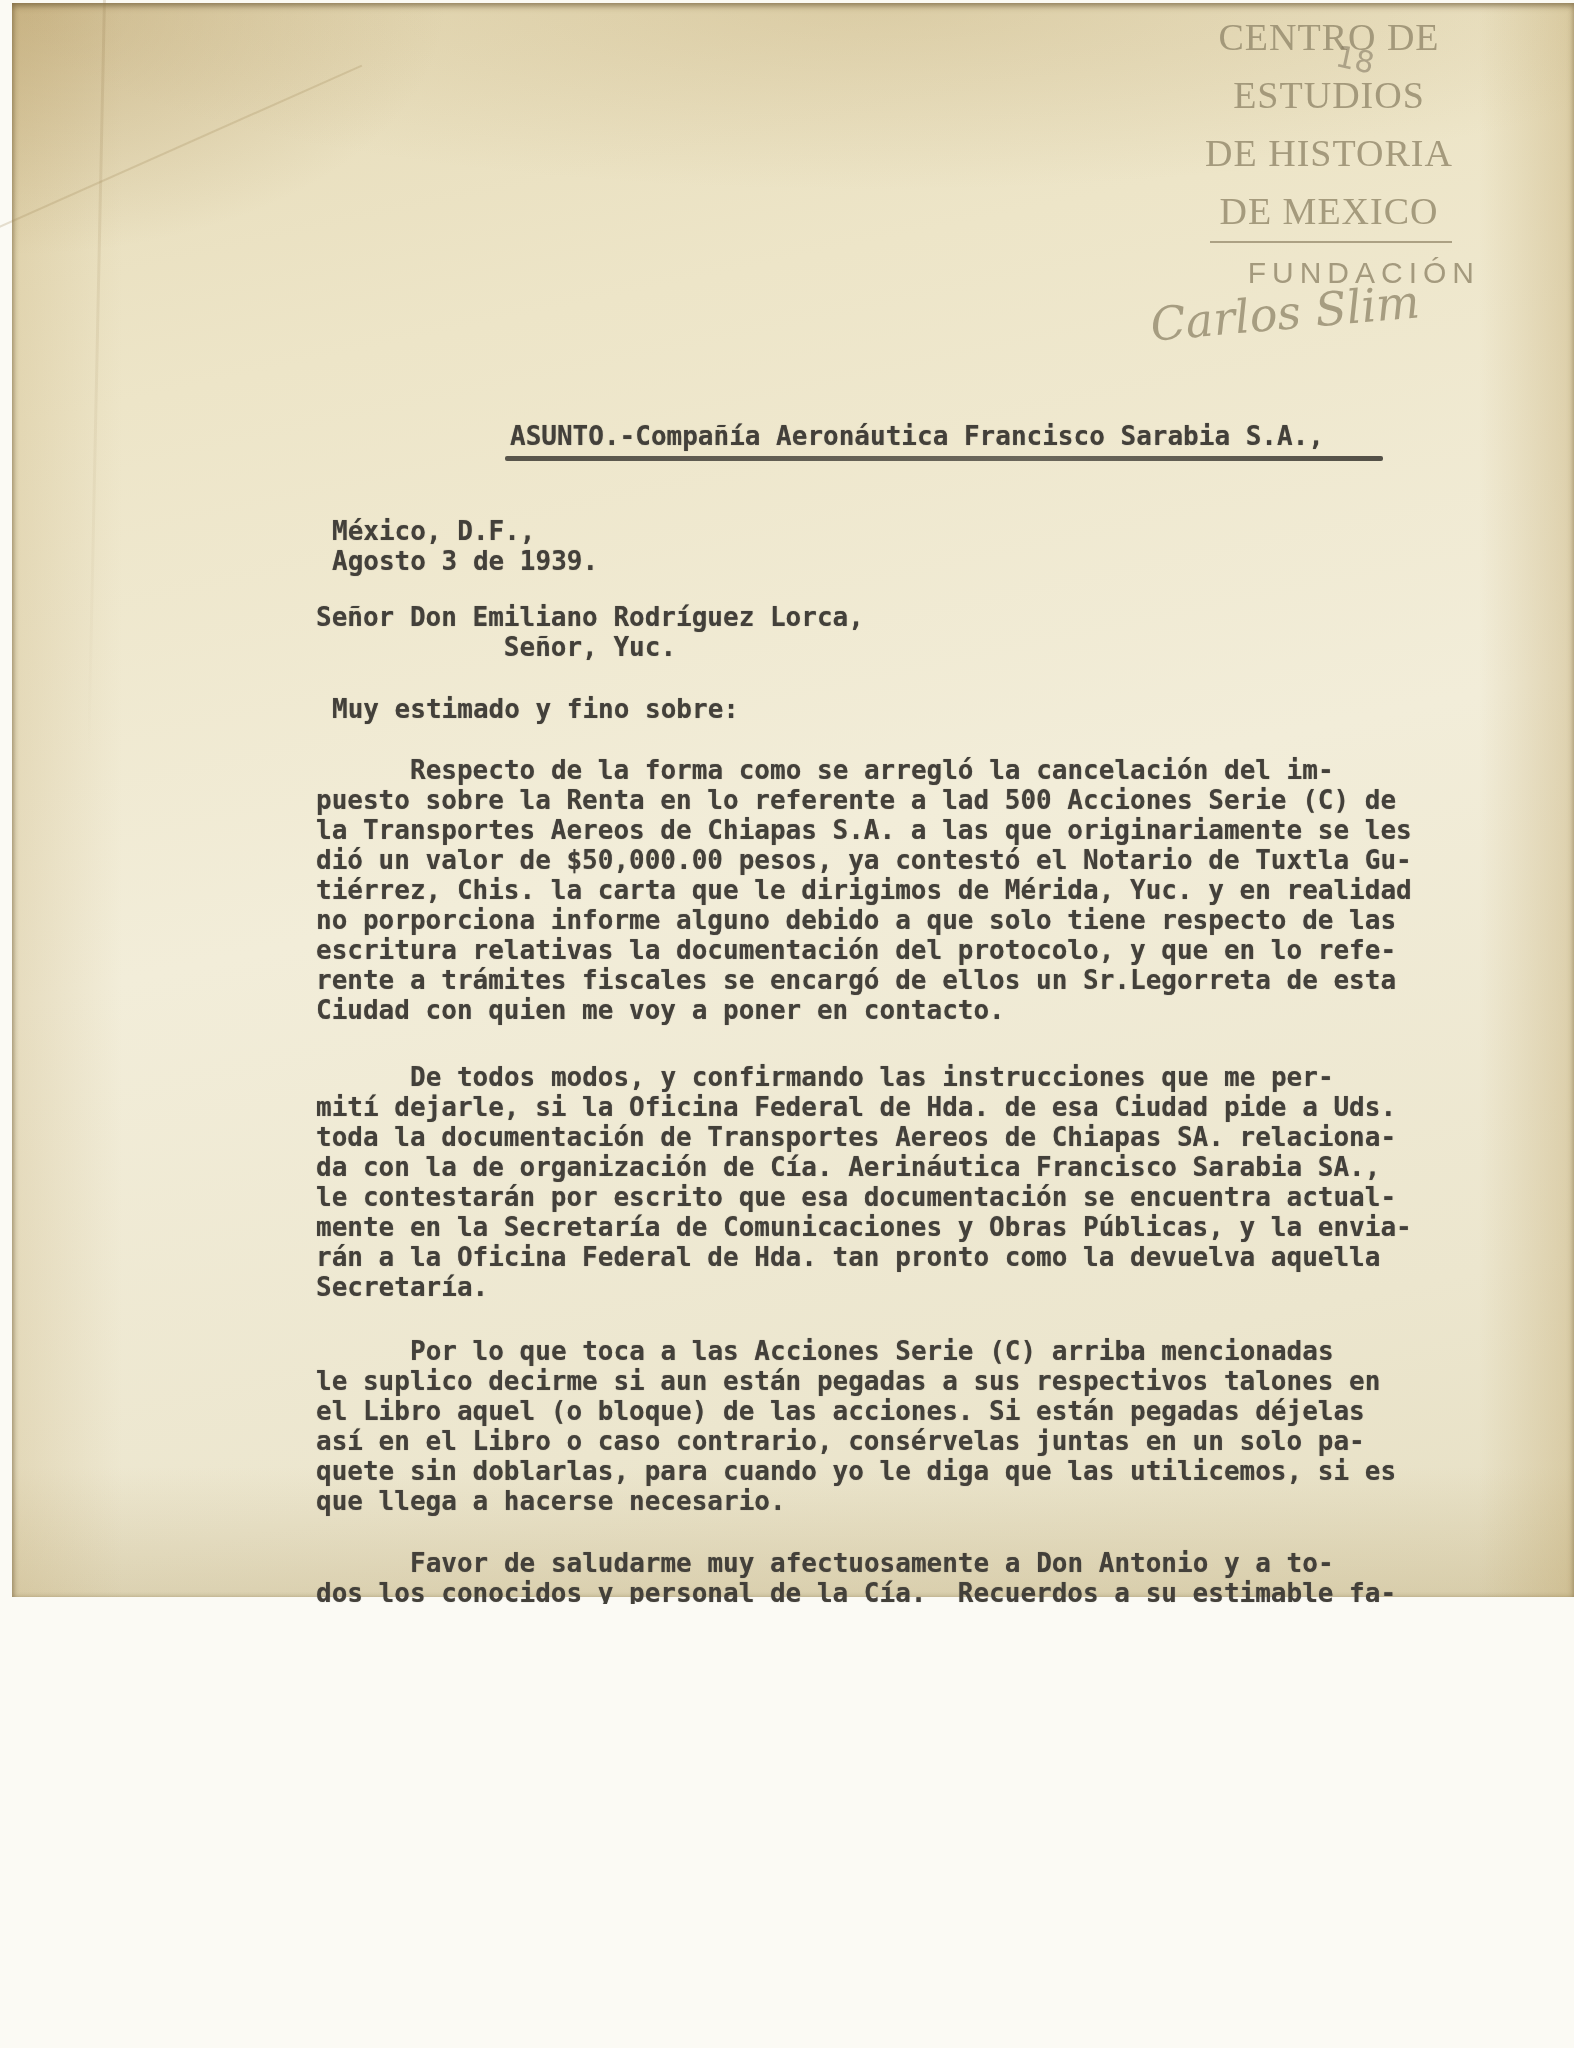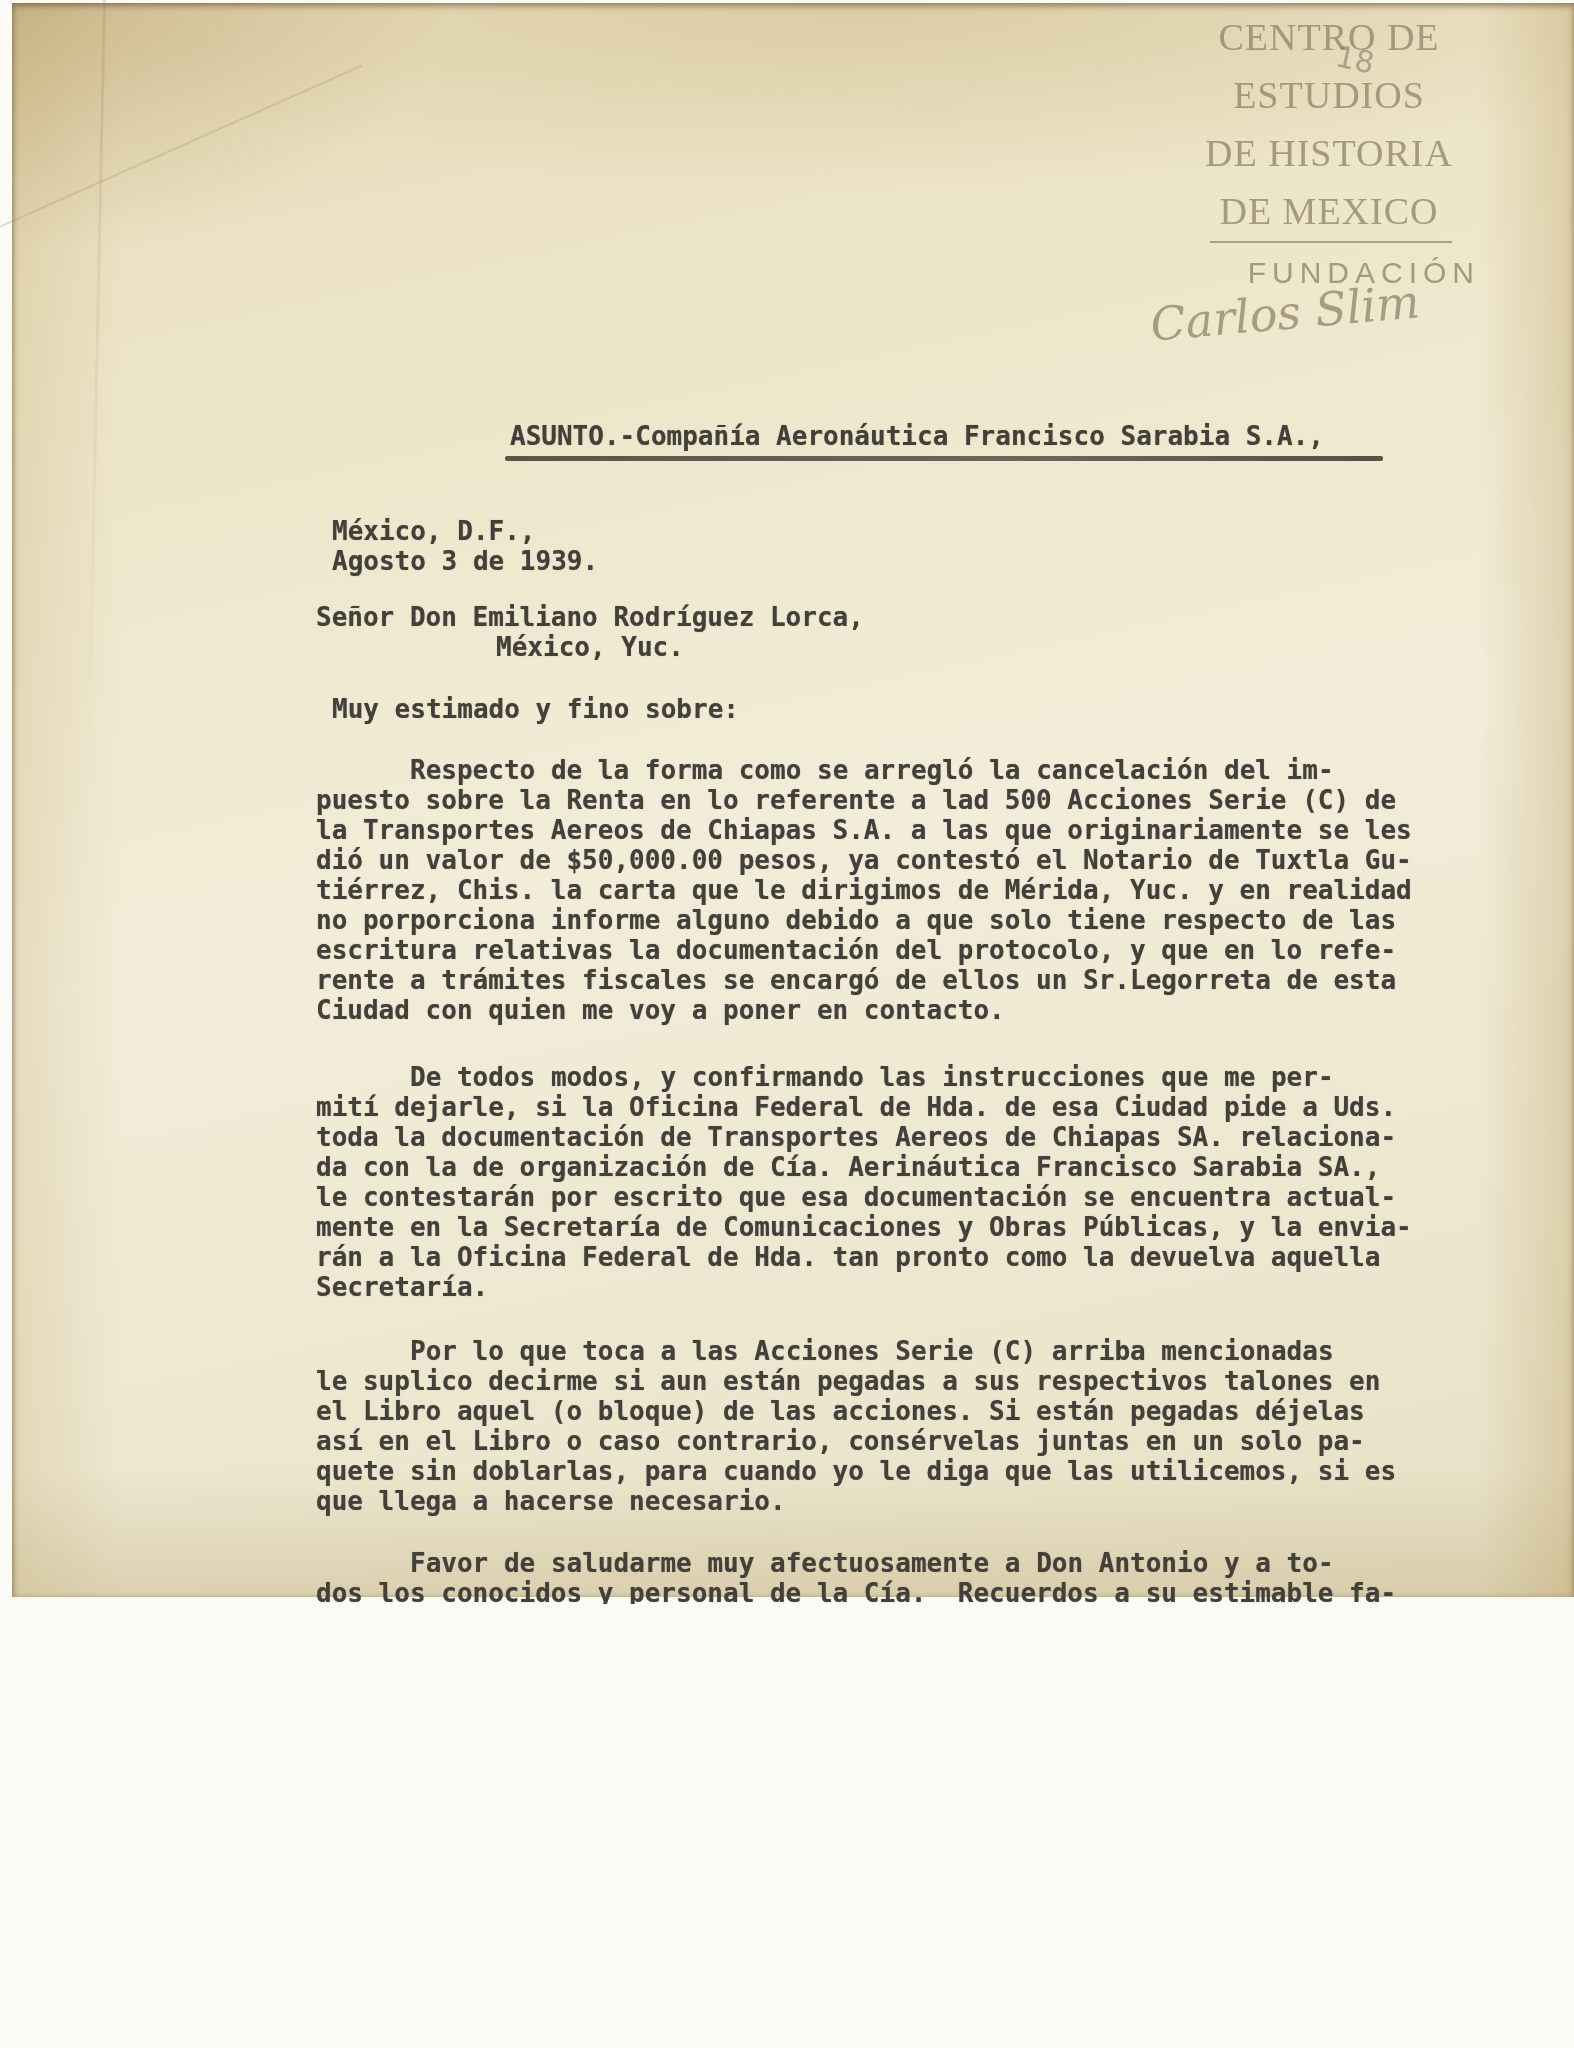--- a/index.html
+++ b/index.html
@@ -106,21 +106,21 @@
   <div class="wm-rule"></div>
   <div class="wm-foundation">FUNDACIÓN</div>
   <div class="wm-script">Carlos Slim</div>
   <div class="pencil-note">18</div>
 
   <div class="tw" style="left:510px;top:421px;">ASUNTO.-Compañía Aeronáutica Francisco Sarabia S.A.,</div>
   <div class="subject-underline"></div>
 
   <div class="tw" style="left:332px;top:516px;"><div class="line">México, D.F.,</div><div class="line">Agosto 3 de 1939.</div></div>
 
-  <div class="tw" style="left:316px;top:602px;text-align:center;"><div class="line">Señor Don Emiliano Rodríguez Lorca,</div><div class="line">México, Yuc.</div></div>
+  <div class="tw" style="left:316px;top:602px;text-align:center;"><div class="line">Señor Don Emiliano Rodríguez Lorca,</div><div class="line">Señor, Yuc.</div></div>
 
   <div class="tw" style="left:332px;top:694px;">Muy estimado y fino sobre:</div>
 
   <div class="tw para" style="left:316px;top:755px;"><div class="line">Respecto de la forma como se arregló la cancelación del im-</div><div class="line">puesto sobre la Renta en lo referente a lad 500 Acciones Serie (C) de</div><div class="line">la Transportes Aereos de Chiapas S.A. a las que originariamente se les</div><div class="line">dió un valor de $50,000.00 pesos, ya contestó el Notario de Tuxtla Gu-</div><div class="line">tiérrez, Chis. la carta que le dirigimos de Mérida, Yuc. y en realidad</div><div class="line">no porporciona informe alguno debido a que solo tiene respecto de las</div><div class="line">escritura relativas la documentación del protocolo, y que en lo refe-</div><div class="line">rente a trámites fiscales se encargó de ellos un Sr.Legorreta de esta</div><div class="line">Ciudad con quien me voy a poner en contacto.</div></div>
 
   <div class="tw para" style="left:316px;top:1062px;"><div class="line">De todos modos, y confirmando las instrucciones que me per-</div><div class="line">mití dejarle, si la Oficina Federal de Hda. de esa Ciudad pide a Uds.</div><div class="line">toda la documentación de Transportes Aereos de Chiapas SA. relaciona-</div><div class="line">da con la de organización de Cía. Aerináutica Francisco Sarabia SA.,</div><div class="line">le contestarán por escrito que esa documentación se encuentra actual-</div><div class="line">mente en la Secretaría de Comunicaciones y Obras Públicas, y la envia-</div><div class="line">rán a la Oficina Federal de Hda. tan pronto como la devuelva aquella</div><div class="line">Secretaría.</div></div>
 
   <div class="tw para" style="left:316px;top:1336px;"><div class="line">Por lo que toca a las Acciones Serie (C) arriba mencionadas</div><div class="line">le suplico decirme si aun están pegadas a sus respectivos talones en</div><div class="line">el Libro aquel (o bloque) de las acciones. Si están pegadas déjelas</div><div class="line">así en el Libro o caso contrario, consérvelas juntas en un solo pa-</div><div class="line">quete sin doblarlas, para cuando yo le diga que las utilicemos, si es</div><div class="line">que llega a hacerse necesario.</div></div>
 
   <div class="tw para" style="left:316px;top:1548px;"><div class="line">Favor de saludarme muy afectuosamente a Don Antonio y a to-</div><div class="line">dos los conocidos y personal de la Cía.  Recuerdos a su estimable fa-</div><div class="line">milia.</div></div>

